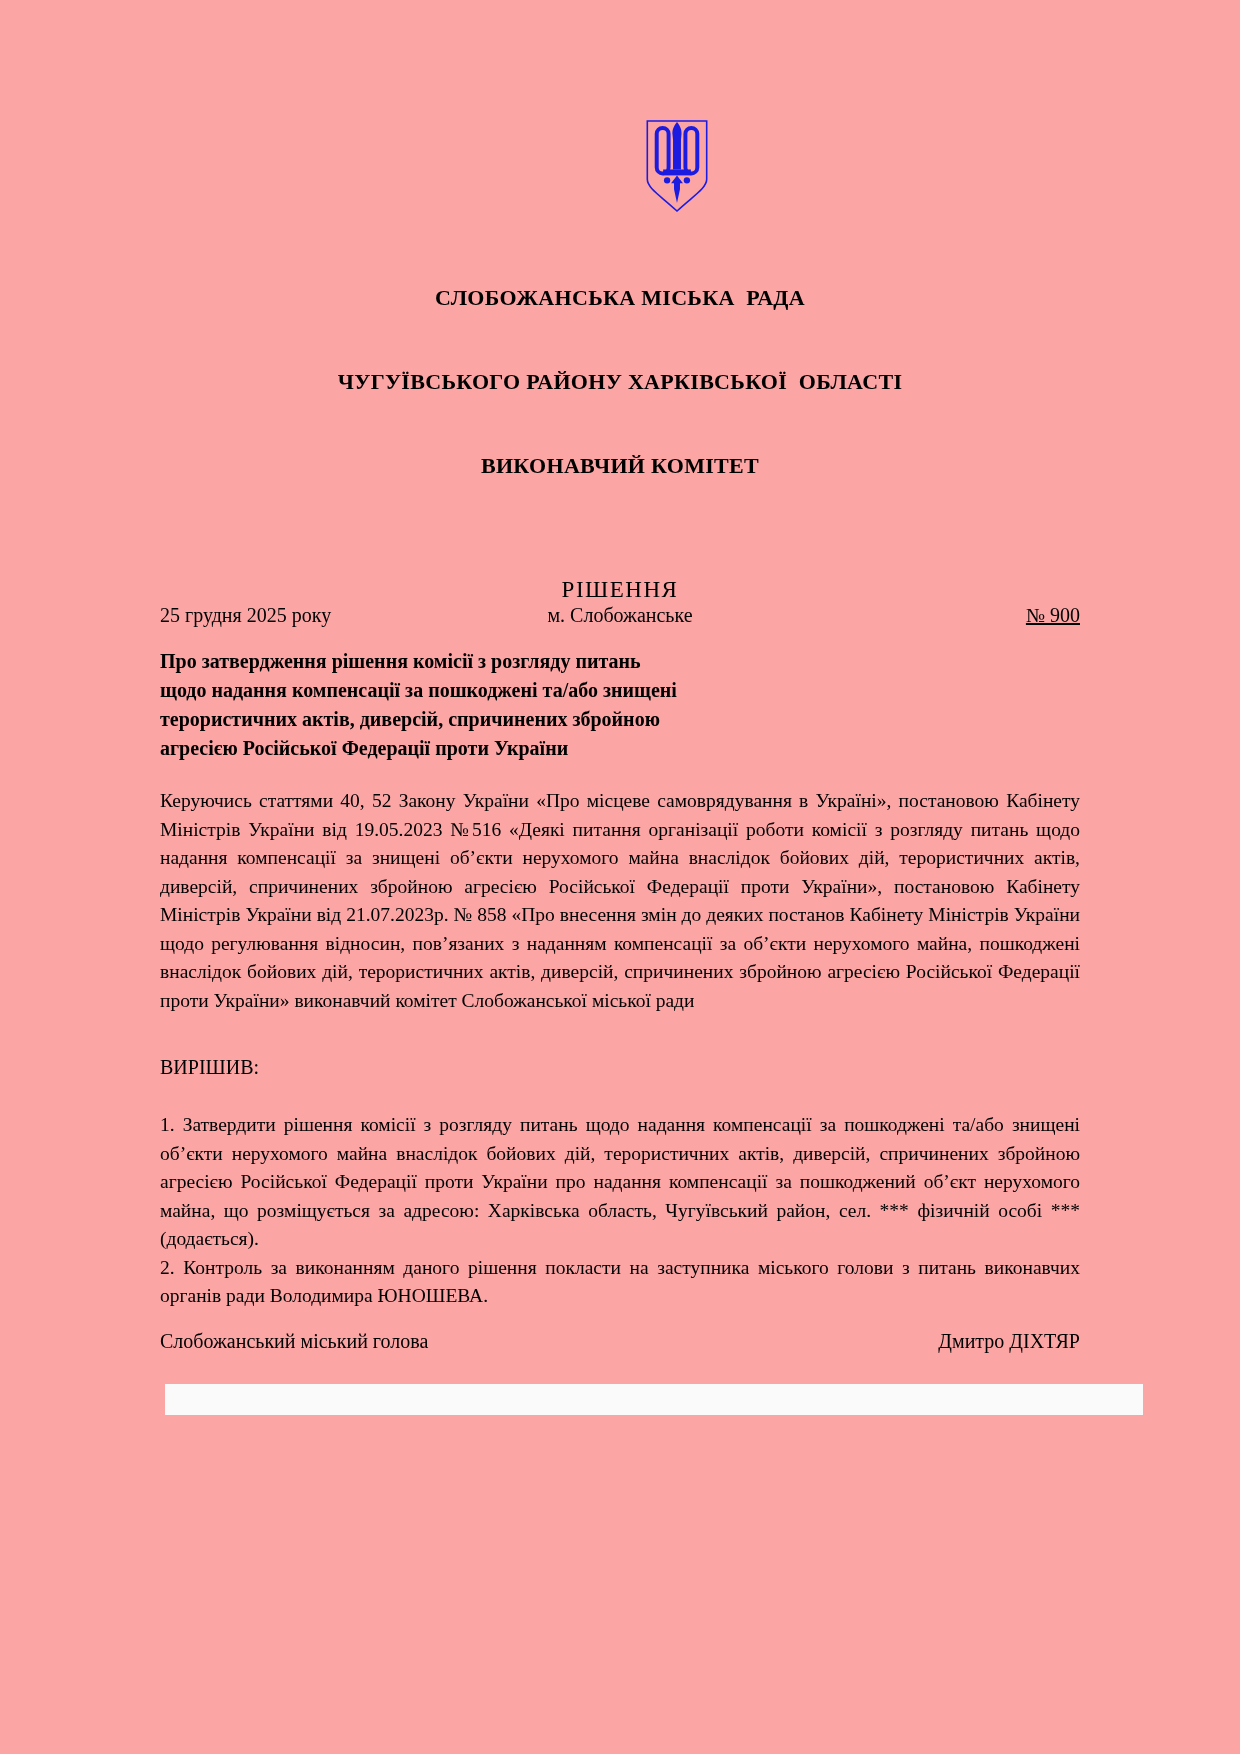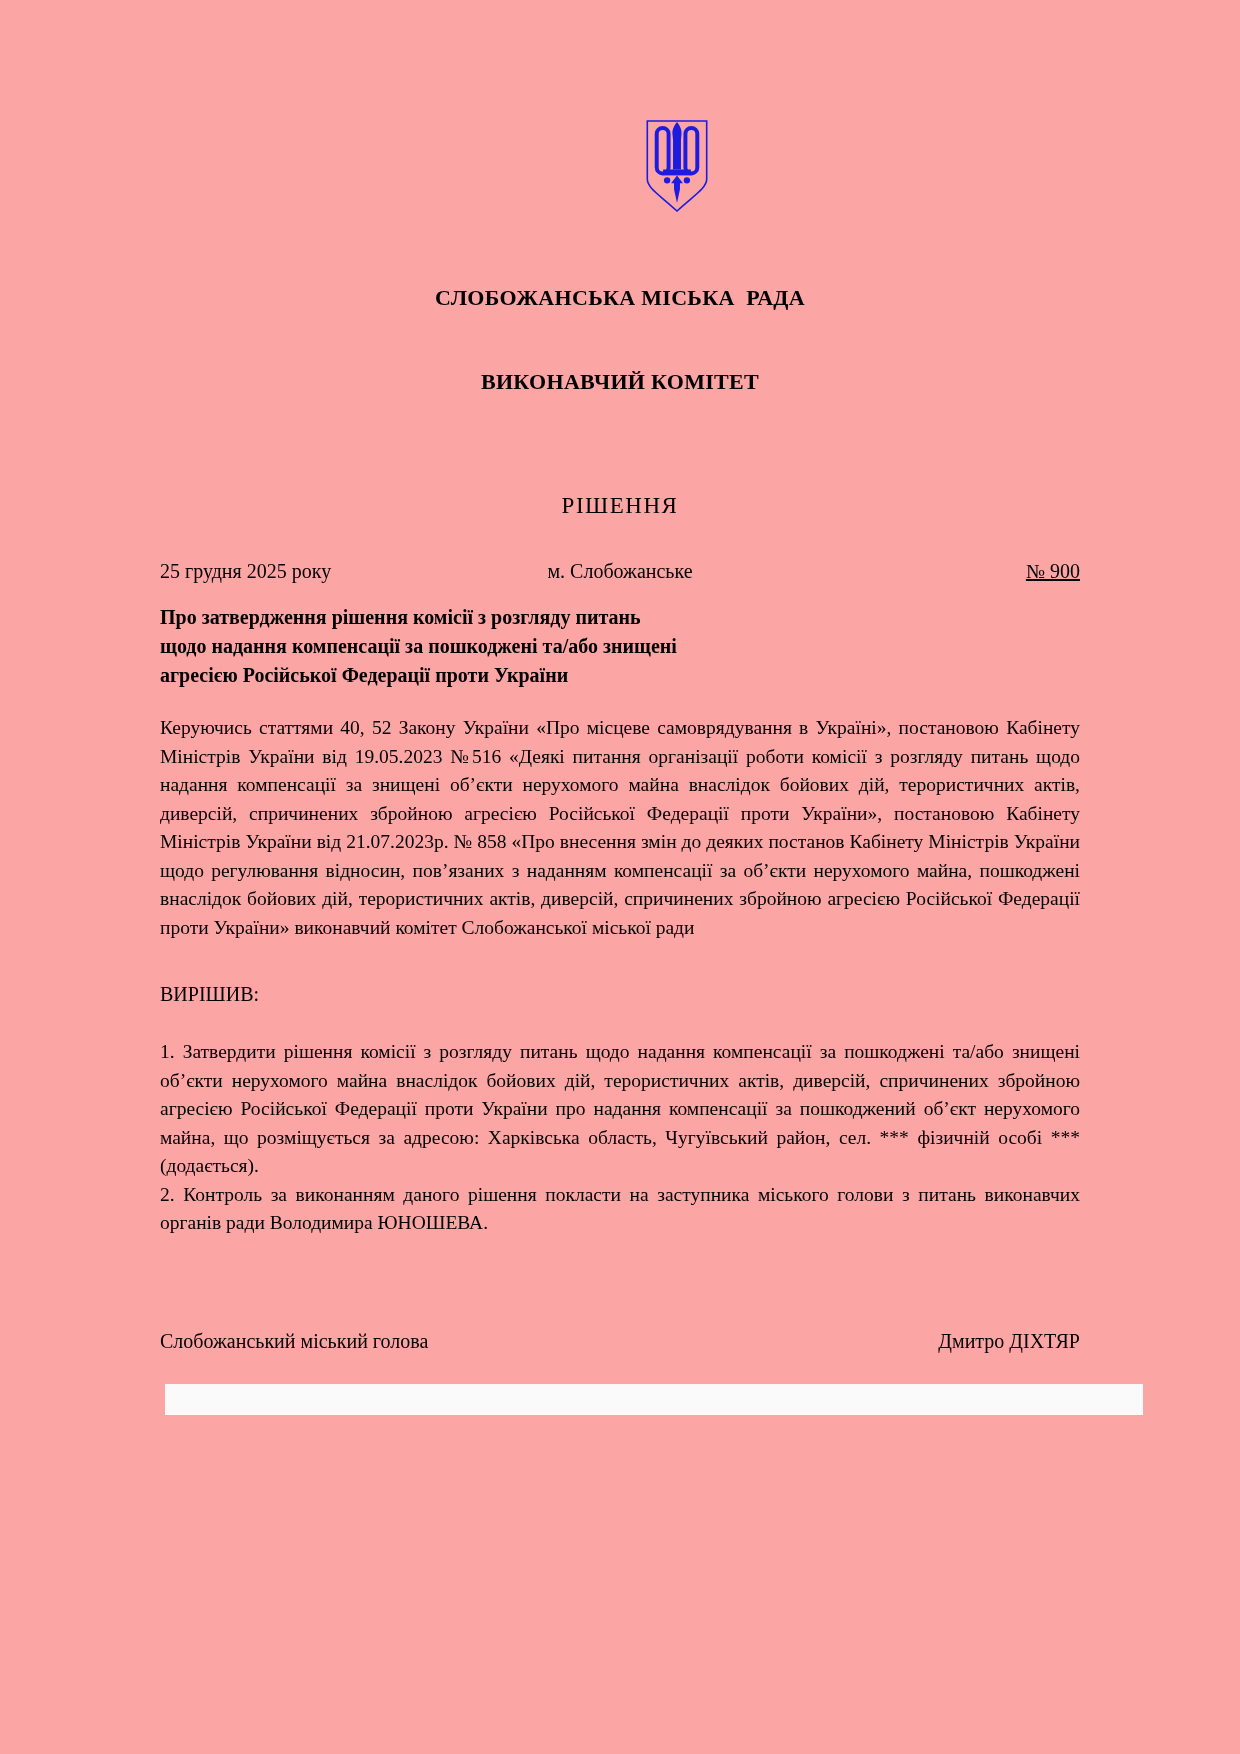--- a/index.html
+++ b/index.html
@@ -30,21 +30,20 @@
     text-align:center;
     font-size:23px;line-height:28px;
     margin-top:40px;
     letter-spacing:1.5px;
   }
   .meta-row{
     display:grid;
     grid-template-columns:1fr auto 1fr;
     align-items:baseline;
     font-size:20px;
-    margin-top:40px;
   }
   .meta-left{text-align:left;}
   .meta-center{text-align:center;}
   .meta-right{text-align:right;text-decoration:underline;}
   .subject{
     margin-top:20px;
     font-weight:bold;
     font-size:20px;line-height:29px;
   }
   .preamble{
@@ -89,34 +88,36 @@
           <path d="M20 52 H48 V58 H20 Z"></path>
           <path d="M34 58 L28 66 L31 66 L31 72 L34 86 L37 72 L37 66 L40 66 Z"></path>
           <circle cx="24" cy="63" r="3.2"></circle>
           <circle cx="44" cy="63" r="3.2"></circle>
         </g>
       </svg>
     </div>
 
     <div class="org-header">
       <div>СЛОБОЖАНСЬКА МІСЬКА  РАДА</div>
+      <div>ЧУГУЇВСЬКОГО РАЙОНУ ХАРКІВСЬКОЇ  ОБЛАСТІ</div>
       <div>ВИКОНАВЧИЙ КОМІТЕТ</div>
     </div>
 
     <div class="doc-title">РІШЕННЯ</div>
 
     <div class="meta-row">
       <div class="meta-left">25 грудня 2025 року</div>
       <div class="meta-center">м. Слобожанське</div>
       <div class="meta-right">№ 900</div>
     </div>
 
     <div class="subject">
       <div>Про затвердження рішення комісії з розгляду питань</div>
       <div>щодо надання компенсації за пошкоджені та/або знищені</div>
+      <div>терористичних актів, диверсій, спричинених збройною</div>
       <div>агресією Російської Федерації проти України</div>
     </div>
 
     <div class="preamble">Керуючись статтями 40, 52 Закону України «Про місцеве самоврядування в Україні», постановою Кабінету Міністрів України від 19.05.2023 №516 «Деякі питання організації роботи комісії з розгляду питань щодо надання компенсації за знищені об’єкти нерухомого майна внаслідок бойових дій, терористичних актів, диверсій, спричинених збройною агресією Російської Федерації проти України», постановою Кабінету Міністрів України від 21.07.2023р. № 858 «Про внесення змін до деяких постанов Кабінету Міністрів України щодо регулювання відносин, пов’язаних з наданням компенсації за об’єкти нерухомого майна, пошкоджені внаслідок бойових дій, терористичних актів, диверсій, спричинених збройною агресією Російської Федерації проти України» виконавчий комітет Слобожанської міської ради</div>
 
     <div class="resolved">ВИРІШИВ:</div>
 
     <div class="items">
       <div class="decision-item">1. Затвердити рішення комісії з розгляду питань щодо надання компенсації за пошкоджені та/або знищені об’єкти нерухомого майна внаслідок бойових дій, терористичних актів, диверсій, спричинених збройною агресією Російської Федерації проти України про надання компенсації за пошкоджений об’єкт нерухомого майна, що розміщується за адресою: Харківська область, Чугуївський район, сел. *** фізичній особі *** (додається).</div>
       <div class="decision-item">2. Контроль за виконанням даного рішення покласти на заступника міського голови з питань виконавчих органів ради Володимира ЮНОШЕВА.</div>

